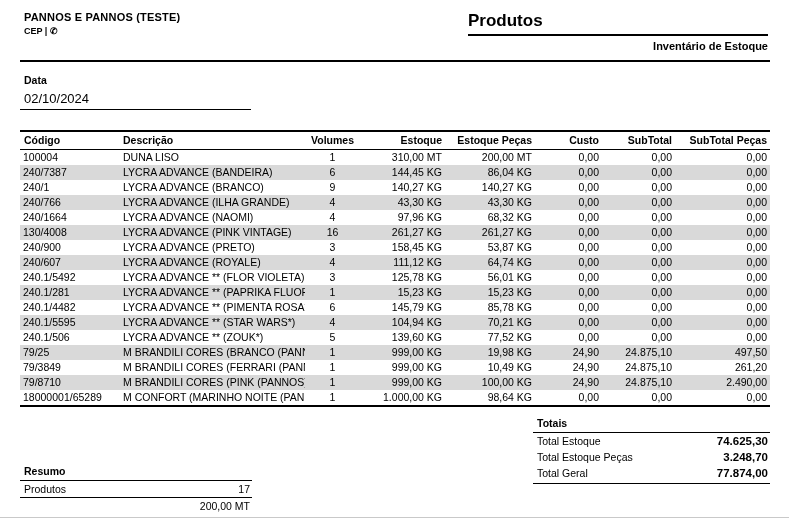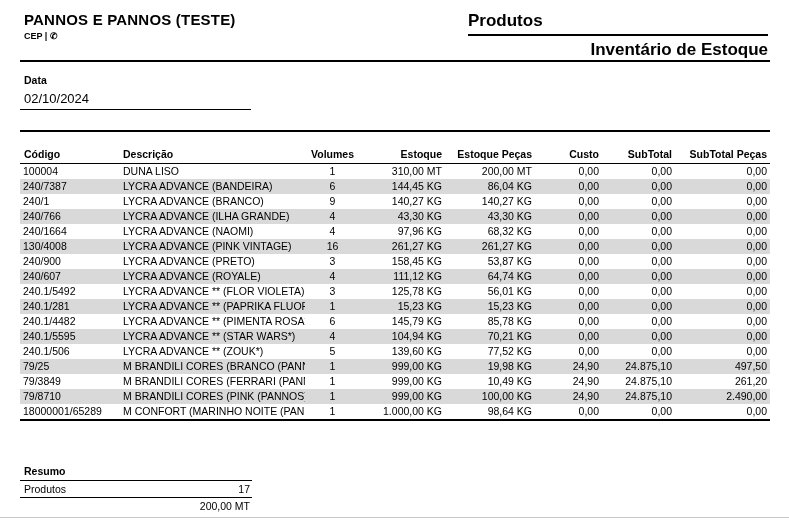--- a/index.html
+++ b/index.html
@@ -2,37 +2,37 @@
 <html><head>
 <meta charset="utf-8">
 <style>
   * { margin:0; padding:0; box-sizing:border-box; }
   html,body { background:#ffffff; }
   body { font-family:"Liberation Sans", sans-serif; color:#000; }
   .page { position:relative; width:789px; height:526px; background:#fff; overflow:hidden; }
 
   
   .hdr-left { position:absolute; left:24px; top:11px; }
-  .company-name { font-size:15px; font-weight:bold; letter-spacing:0.2px; }
+  .company-name { font-size:11px; font-weight:bold; letter-spacing:0.2px; }
   .company-sub { font-size:9px; font-weight:bold; margin-top:3px; }
   .hdr-right { position:absolute; left:468px; top:11px; width:300px; }
   .report-title { font-size:17px; font-weight:bold; padding-bottom:3px; border-bottom:2px solid #000; }
-  .report-subtitle { font-size:17px; font-weight:bold; text-align:right; margin-top:4px; }
+  .report-subtitle { font-size:11px; font-weight:bold; text-align:right; margin-top:4px; }
   .rule-top { position:absolute; left:20px; top:60px; width:750px; height:0; border-top:2px solid #000; }
 
   
   .filter { position:absolute; top:74px; padding-bottom:3px; border-bottom:1.5px solid #000; }
   .filter-data { left:20px; width:231px; }
   .filter-loja { left:533px; width:237px; }
   .filter-label { font-size:10.5px; font-weight:bold; padding-left:4px; }
   .filter-value { font-size:13px; margin-top:5px; padding-left:4px; }
 
   
   .inv-table { position:absolute; left:20px; top:130px; width:750px; border-collapse:collapse; table-layout:fixed; font-size:10.5px; }
-  .inv-table th { border-top:2px solid #000; border-bottom:1.5px solid #000; font-weight:bold; padding:16px 3px 3px 3px; white-space:nowrap; overflow:hidden; }
+  .inv-table th { border-top:2px solid #000; border-bottom:1.5px solid #000; font-weight:bold; padding:2px 3px 3px 3px; white-space:nowrap; overflow:hidden; }
   .inv-table td { padding:1px 3px; height:15px; line-height:13px; white-space:nowrap; overflow:hidden; }
   .inv-table tbody tr:nth-child(even) { background:#d9d9d9; }
   .inv-table tbody tr:last-child td { border-bottom:2px solid #000; }
   .al { text-align:left; }
   .ac { text-align:center; }
   .ar { text-align:right; }
   .c0 { text-align:left; padding-left:4px; }
   .c1 { text-align:left; }
   .c2 { text-align:center; }
   .c3,.c4,.c5,.c6,.c7 { text-align:right; }
@@ -277,16 +277,33 @@
     <div class="sum-row lined">
       <span>Produtos</span>
       <span>17</span>
     </div>
     <div class="sum-row">
       <span></span>
       <span>200,00 MT</span>
     </div>
   </div>
 
+  <div class="summary totais">
+    <div class="section-title">Totais</div>
+    <div class="totais-rows">
+      <div class="sum-row">
+        <span>Total Estoque</span>
+        <span class="sum-value">74.625,30</span>
+      </div>
+      <div class="sum-row">
+        <span>Total Estoque Peças</span>
+        <span class="sum-value">3.248,70</span>
+      </div>
+      <div class="sum-row">
+        <span>Total Geral</span>
+        <span class="sum-value">77.874,00</span>
+      </div>
+    </div>
+  </div>
 
   <div class="bottom-edge"></div>
 
 </div>
 
 </body></html>

